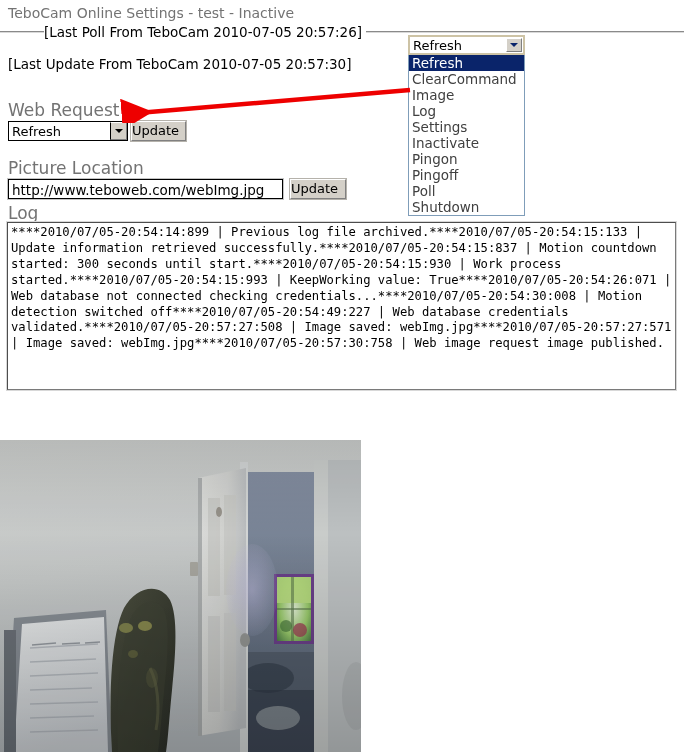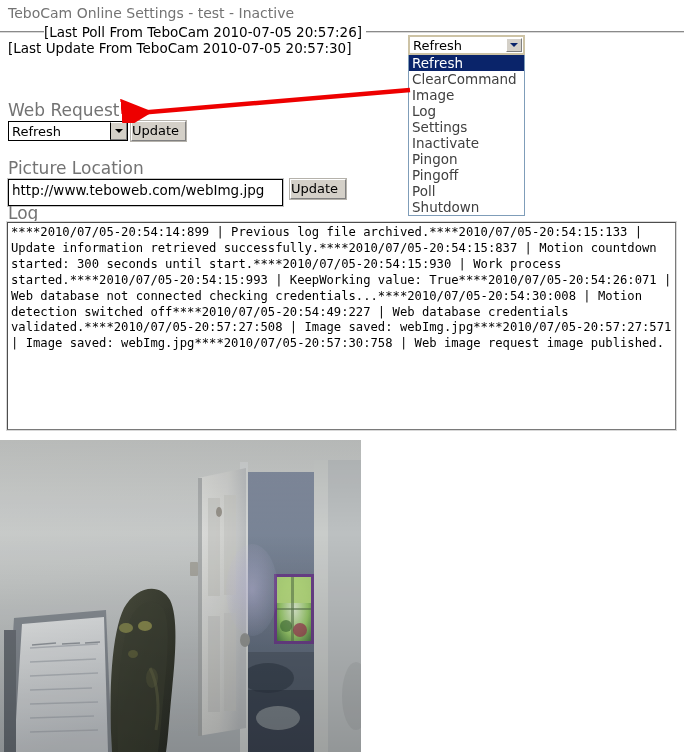--- a/index.html
+++ b/index.html
@@ -41,21 +41,21 @@
   .status-line {
     position: absolute;
     left: 8px;
     font-size: 13.5px;
     line-height: 16px;
     white-space: nowrap;
     background: #ffffff;
     padding-right: 4px;
   }
   .status-line.l1 { top: 24px; margin-left: 36px; }
-  .status-line.l2 { top: 40px; }
+  .status-line.l2 { top: 56px; }
 
   
   .section-heading {
     position: absolute;
     font-size: 17px;
     line-height: 20px;
     font-family: "DejaVu Sans", sans-serif;
     color: #737373;
     white-space: nowrap;
   }
@@ -124,21 +124,21 @@
     line-height: 18px;
     height: 20px;
     cursor: default;
   }
   #webrequest-update { left: 131px; top: 121px; width: 55px; }
   #picture-update { left: 290px; top: 179px; width: 56px; }
 
   .win-textinput {
     position: absolute;
     box-sizing: border-box;
-    height: 27px;
+    height: 20px;
     background: #ffffff;
     border: 1px solid #000000;
     outline: 1px solid #c4c4c4;
     font-size: 13.5px;
     font-family: "DejaVu Sans", sans-serif;
     padding: 1px 3px 8px 3px;
     line-height: 18px;
     color: #000;
     white-space: nowrap;
     overflow: hidden;
@@ -223,21 +223,21 @@
     height: 40px;
     pointer-events: none;
   }
 
   
   #log-textarea {
     position: absolute;
     left: 7px;
     top: 222px;
     width: 669px;
-    height: 208px;
+    height: 168px;
     box-sizing: border-box;
     background: #ffffff;
     border: 1px solid #7a7a7a;
     border-top-color: #4d4d4d;
     border-left-color: #4d4d4d;
     outline: 1px solid #d8d8d8;
     overflow: hidden;
     padding: 2px 2px 0 3px;
   }
   #log-textarea .log-text {

